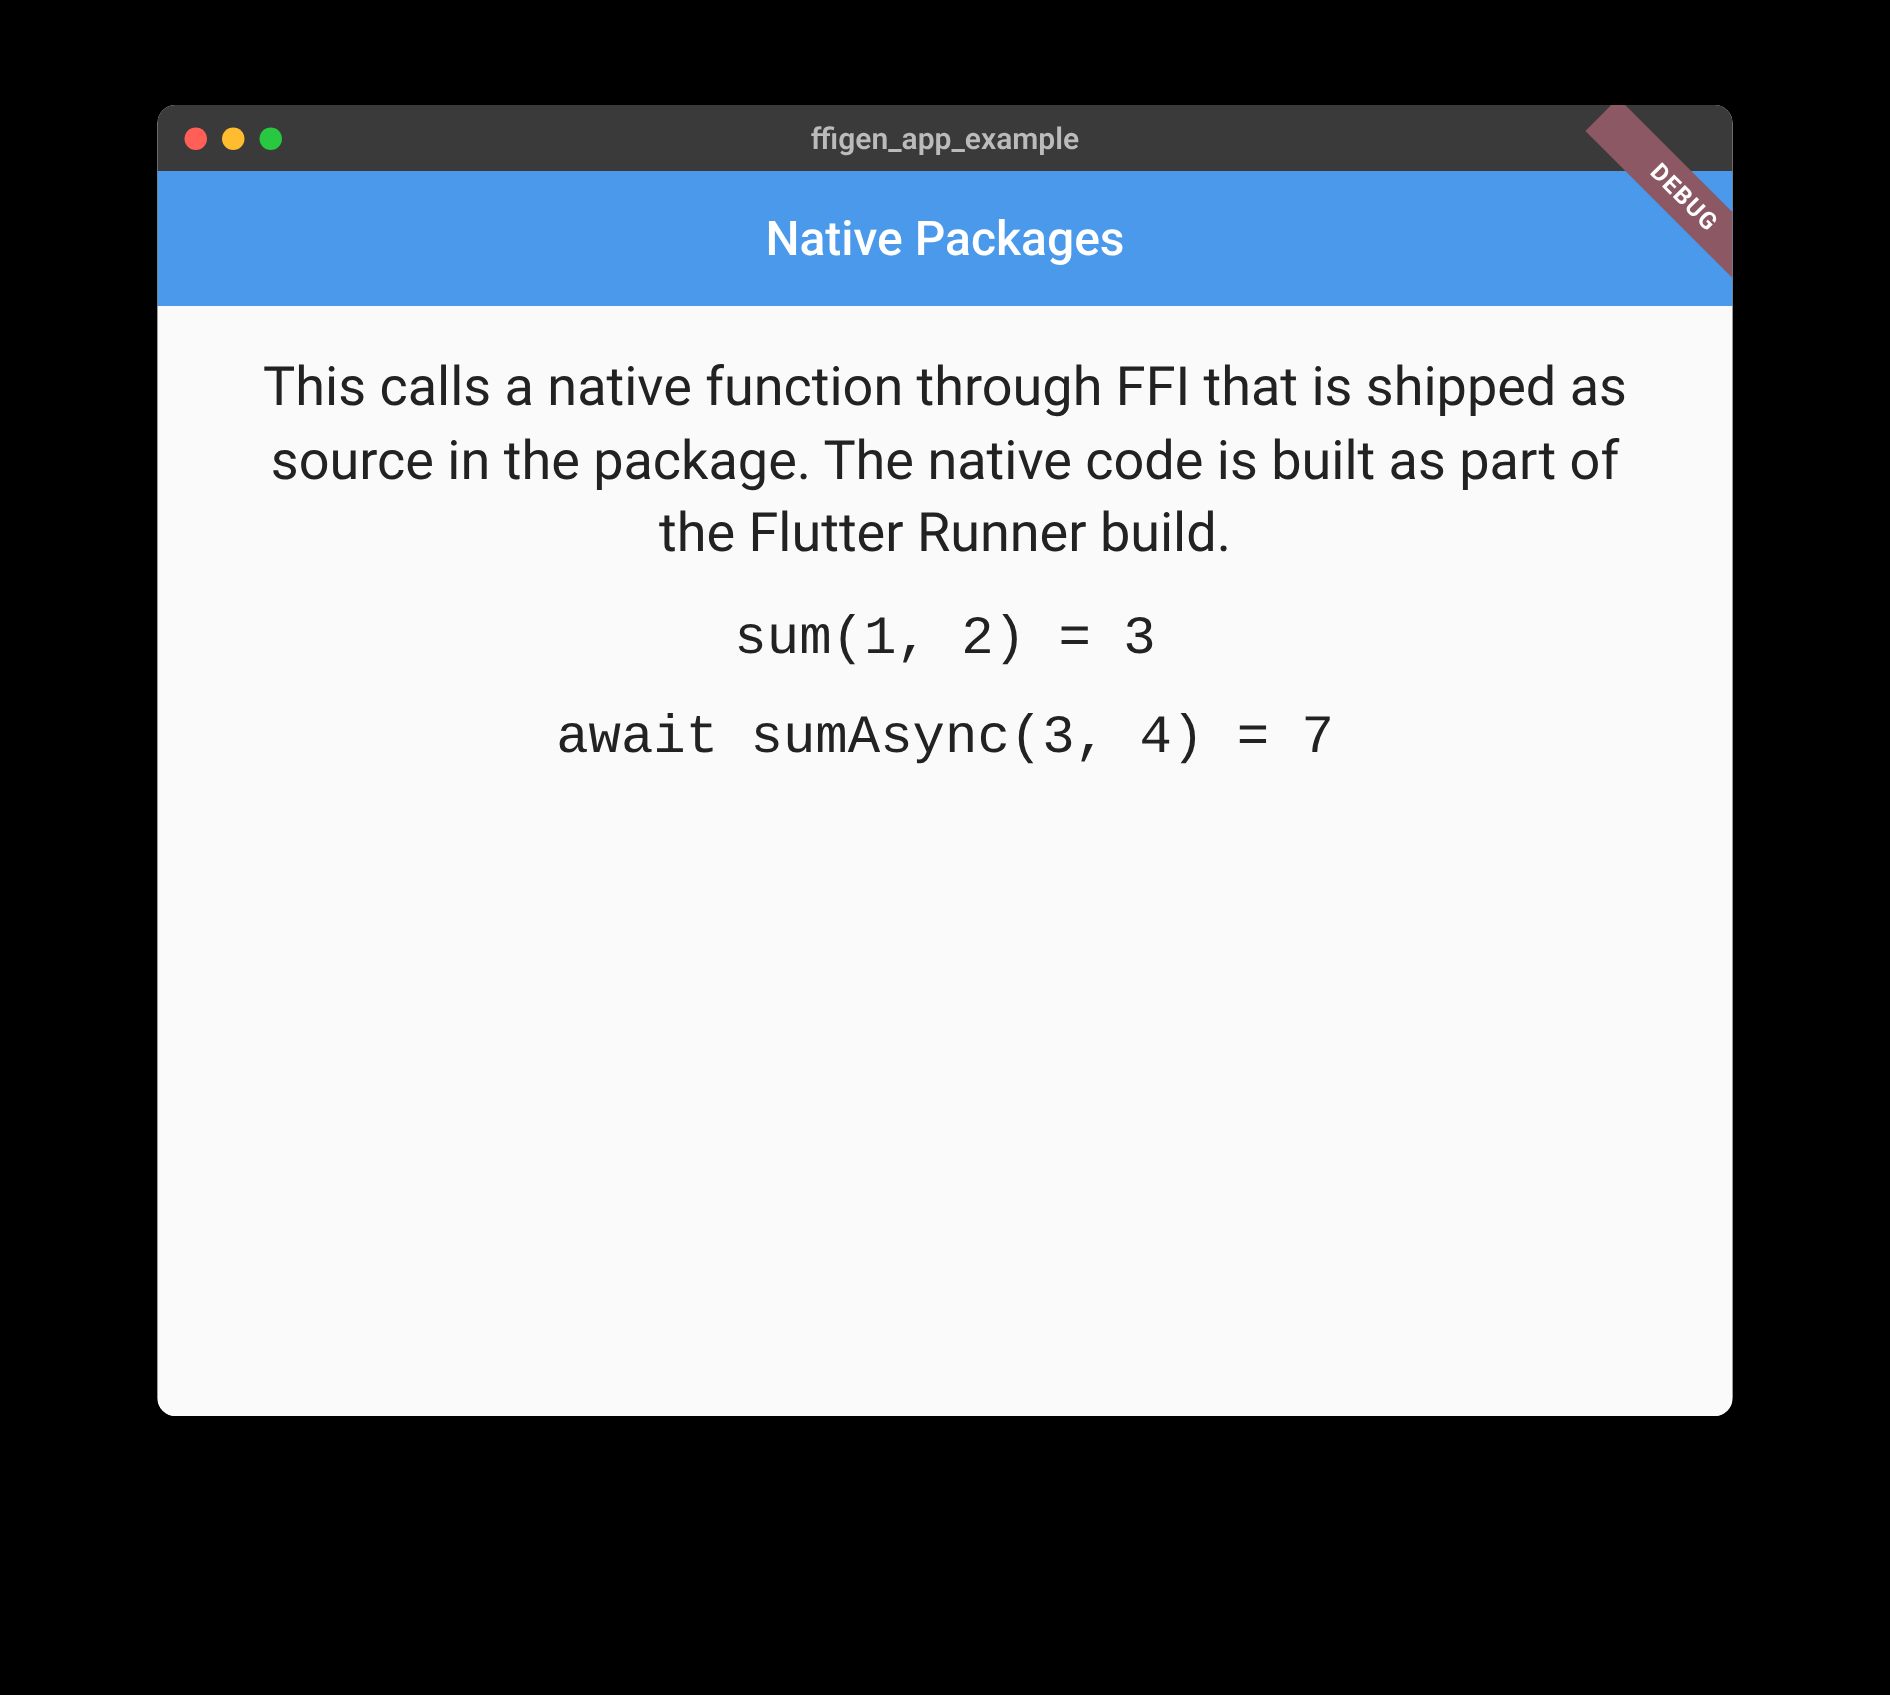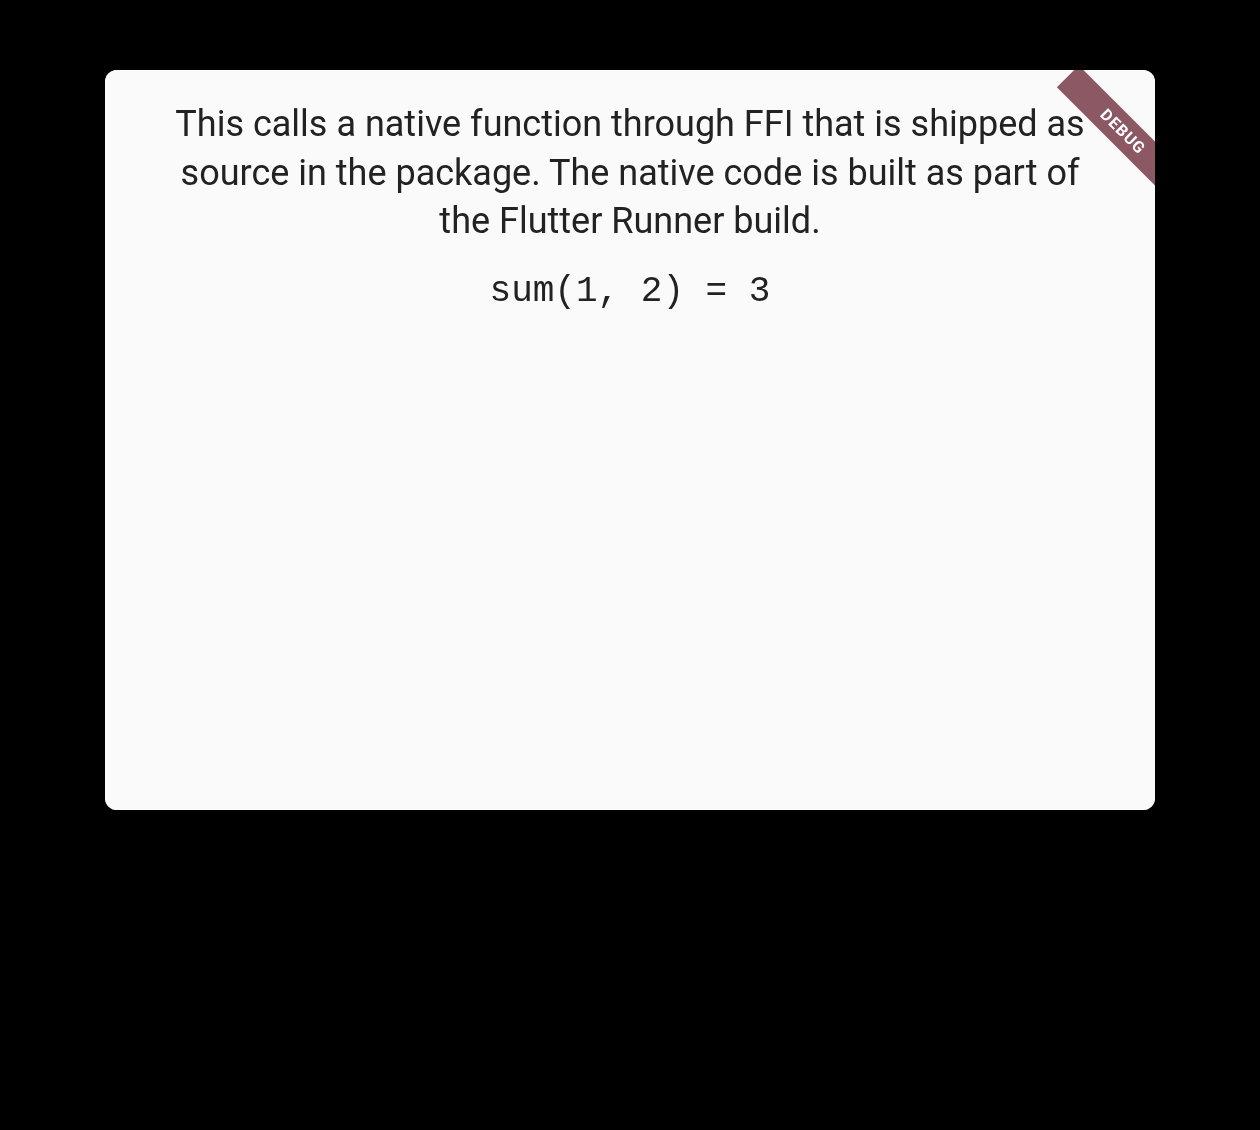--- a/index.html
+++ b/index.html
@@ -109,23 +109,35 @@
       line-height: 1.35;
       font-weight: 400;
       margin-bottom: 18px;
       font-family: Liberation Mono, monospace;
     }
   </style>
 </head>
 <body>
 
 <div class="window">
+  <div class="titlebar">
+    <div class="traffic-lights">
+      <div class="tl tl-close"></div>
+      <div class="tl tl-min"></div>
+      <div class="tl tl-max"></div>
+    </div>
+    <div class="title">ffigen_app_example</div>
+  </div>
 
+  <div class="appbar">
+    <div class="appbar-title">Native Packages</div>
+  </div>
 
   <div class="corner-mask">
     <div class="debug-banner">DEBUG</div>
   </div>
 
   <div class="content">
     <div class="description">This calls a native function through FFI that is shipped as source in the package. The native code is built as part of the Flutter Runner build.</div>
     <div class="result">sum(1, 2) = 3</div>
+    <div class="result">await sumAsync(3, 4) = 7</div>
   </div>
 </div>
 
 </body></html>

